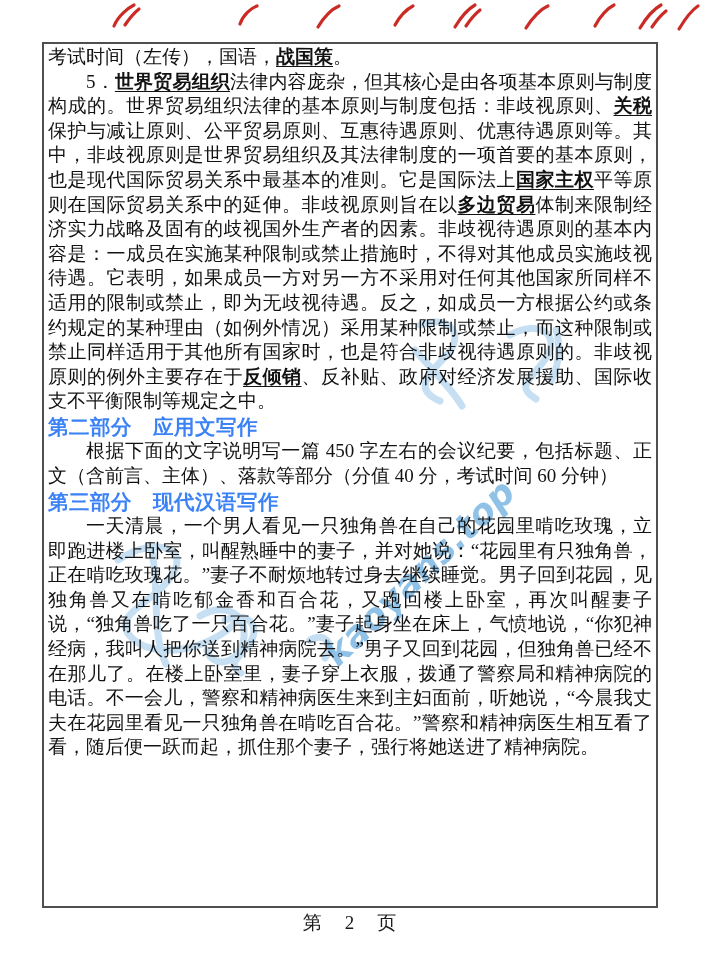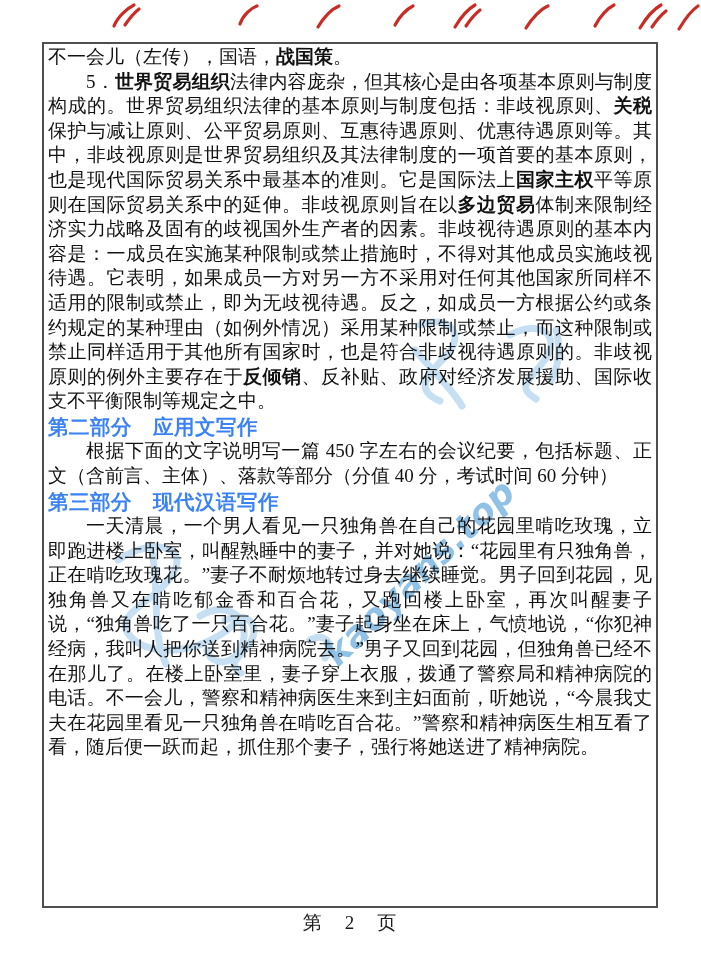--- a/index.html
+++ b/index.html
@@ -24,21 +24,21 @@
   .para.indent{text-indent:2em;}
   .heading{
     margin:0;
     font-family:"Liberation Sans","DejaVu Sans",sans-serif;
     font-weight:bold;font-size:20.5px;line-height:25.5px;
     color:#3b82f6;letter-spacing:0.5px;
   }
   .em{
     font-weight:bold;
     font-family:"Liberation Sans","DejaVu Sans",sans-serif;
-    text-underline-offset:3px;
+    text-decoration:underline;text-underline-offset:3px;
   }
   .footer{
     position:absolute;left:0;top:910px;width:701px;
     text-align:center;font-size:19px;color:#1a1a1a;z-index:1;
     letter-spacing:2px;
   }
 </style>
 </head>
 <body>
 
@@ -71,21 +71,21 @@
     <path d="M415 350 C430 368 450 386 462 406"></path>
     <path d="M510 335 C540 319 561 335 546 358 C530 381 515 386 536 399"></path>
     <path d="M556 330 C561 345 559 366 551 381"></path>
   </g>
 
   <text transform="translate(338,668) rotate(-44)" font-size="36" font-style="italic" font-weight="bold" font-family="'DejaVu Sans', sans-serif" fill="#7db7e2" opacity="0.85">kaoyans.top</text>
 </svg>
 
 <div class="frame">
   <div class="doc">
-      <div class="para"><span>不一会儿（左传），国语，</span><span class="em">战国策</span><span>。</span></div>
+      <div class="para"><span>考试时间（左传），国语，</span><span class="em">战国策</span><span>。</span></div>
       <div class="para indent"><span>5．</span><span class="em">世界贸易组织</span><span>法律内容庞杂，但其核心是由各项基本原则与制度构成的。世界贸易组织法律的基本原则与制度包括：非歧视原则、</span><span class="em">关税</span><span>保护与减让原则、公平贸易原则、互惠待遇原则、优惠待遇原则等。其中，非歧视原则是世界贸易组织及其法律制度的一项首要的基本原则，也是现代国际贸易关系中最基本的准则。它是国际法上</span><span class="em">国家主权</span><span>平等原则在国际贸易关系中的延伸。非歧视原则旨在以</span><span class="em">多边贸易</span><span>体制来限制经济实力战略及固有的歧视国外生产者的因素。非歧视待遇原则的基本内容是：一成员在实施某种限制或禁止措施时，不得对其他成员实施歧视待遇。它表明，如果成员一方对另一方不采用对任何其他国家所同样不适用的限制或禁止，即为无歧视待遇。反之，如成员一方根据公约或条约规定的某种理由（如例外情况）采用某种限制或禁止，而这种限制或禁止同样适用于其他所有国家时，也是符合非歧视待遇原则的。非歧视原则的例外主要存在于</span><span class="em">反倾销</span><span>、反补贴、政府对经济发展援助、国际收支不平衡限制等规定之中。</span></div>
       <div class="heading"><span>第二部分　应用文写作</span></div>
       <div class="para indent"><span>根据下面的文字说明写一篇 450 字左右的会议纪要，包括标题、正文（含前言、主体）、落款等部分（分值 40 分，考试时间 60 分钟）</span></div>
       <div class="heading"><span>第三部分　现代汉语写作</span></div>
       <div class="para indent"><span>一天清晨，一个男人看见一只独角兽在自己的花园里啃吃玫瑰，立即跑进楼上卧室，叫醒熟睡中的妻子，并对她说：“花园里有只独角兽，正在啃吃玫瑰花。”妻子不耐烦地转过身去继续睡觉。男子回到花园，见独角兽又在啃吃郁金香和百合花，又跑回楼上卧室，再次叫醒妻子说，“独角兽吃了一只百合花。”妻子起身坐在床上，气愤地说，“你犯神经病，我叫人把你送到精神病院去。”男子又回到花园，但独角兽已经不在那儿了。在楼上卧室里，妻子穿上衣服，拨通了警察局和精神病院的电话。不一会儿，警察和精神病医生来到主妇面前，听她说，“今晨我丈夫在花园里看见一只独角兽在啃吃百合花。”警察和精神病医生相互看了看，随后便一跃而起，抓住那个妻子，强行将她送进了精神病院。</span></div>
     </div>
 </div>
 
 <div class="footer">第　2　页</div>
 

